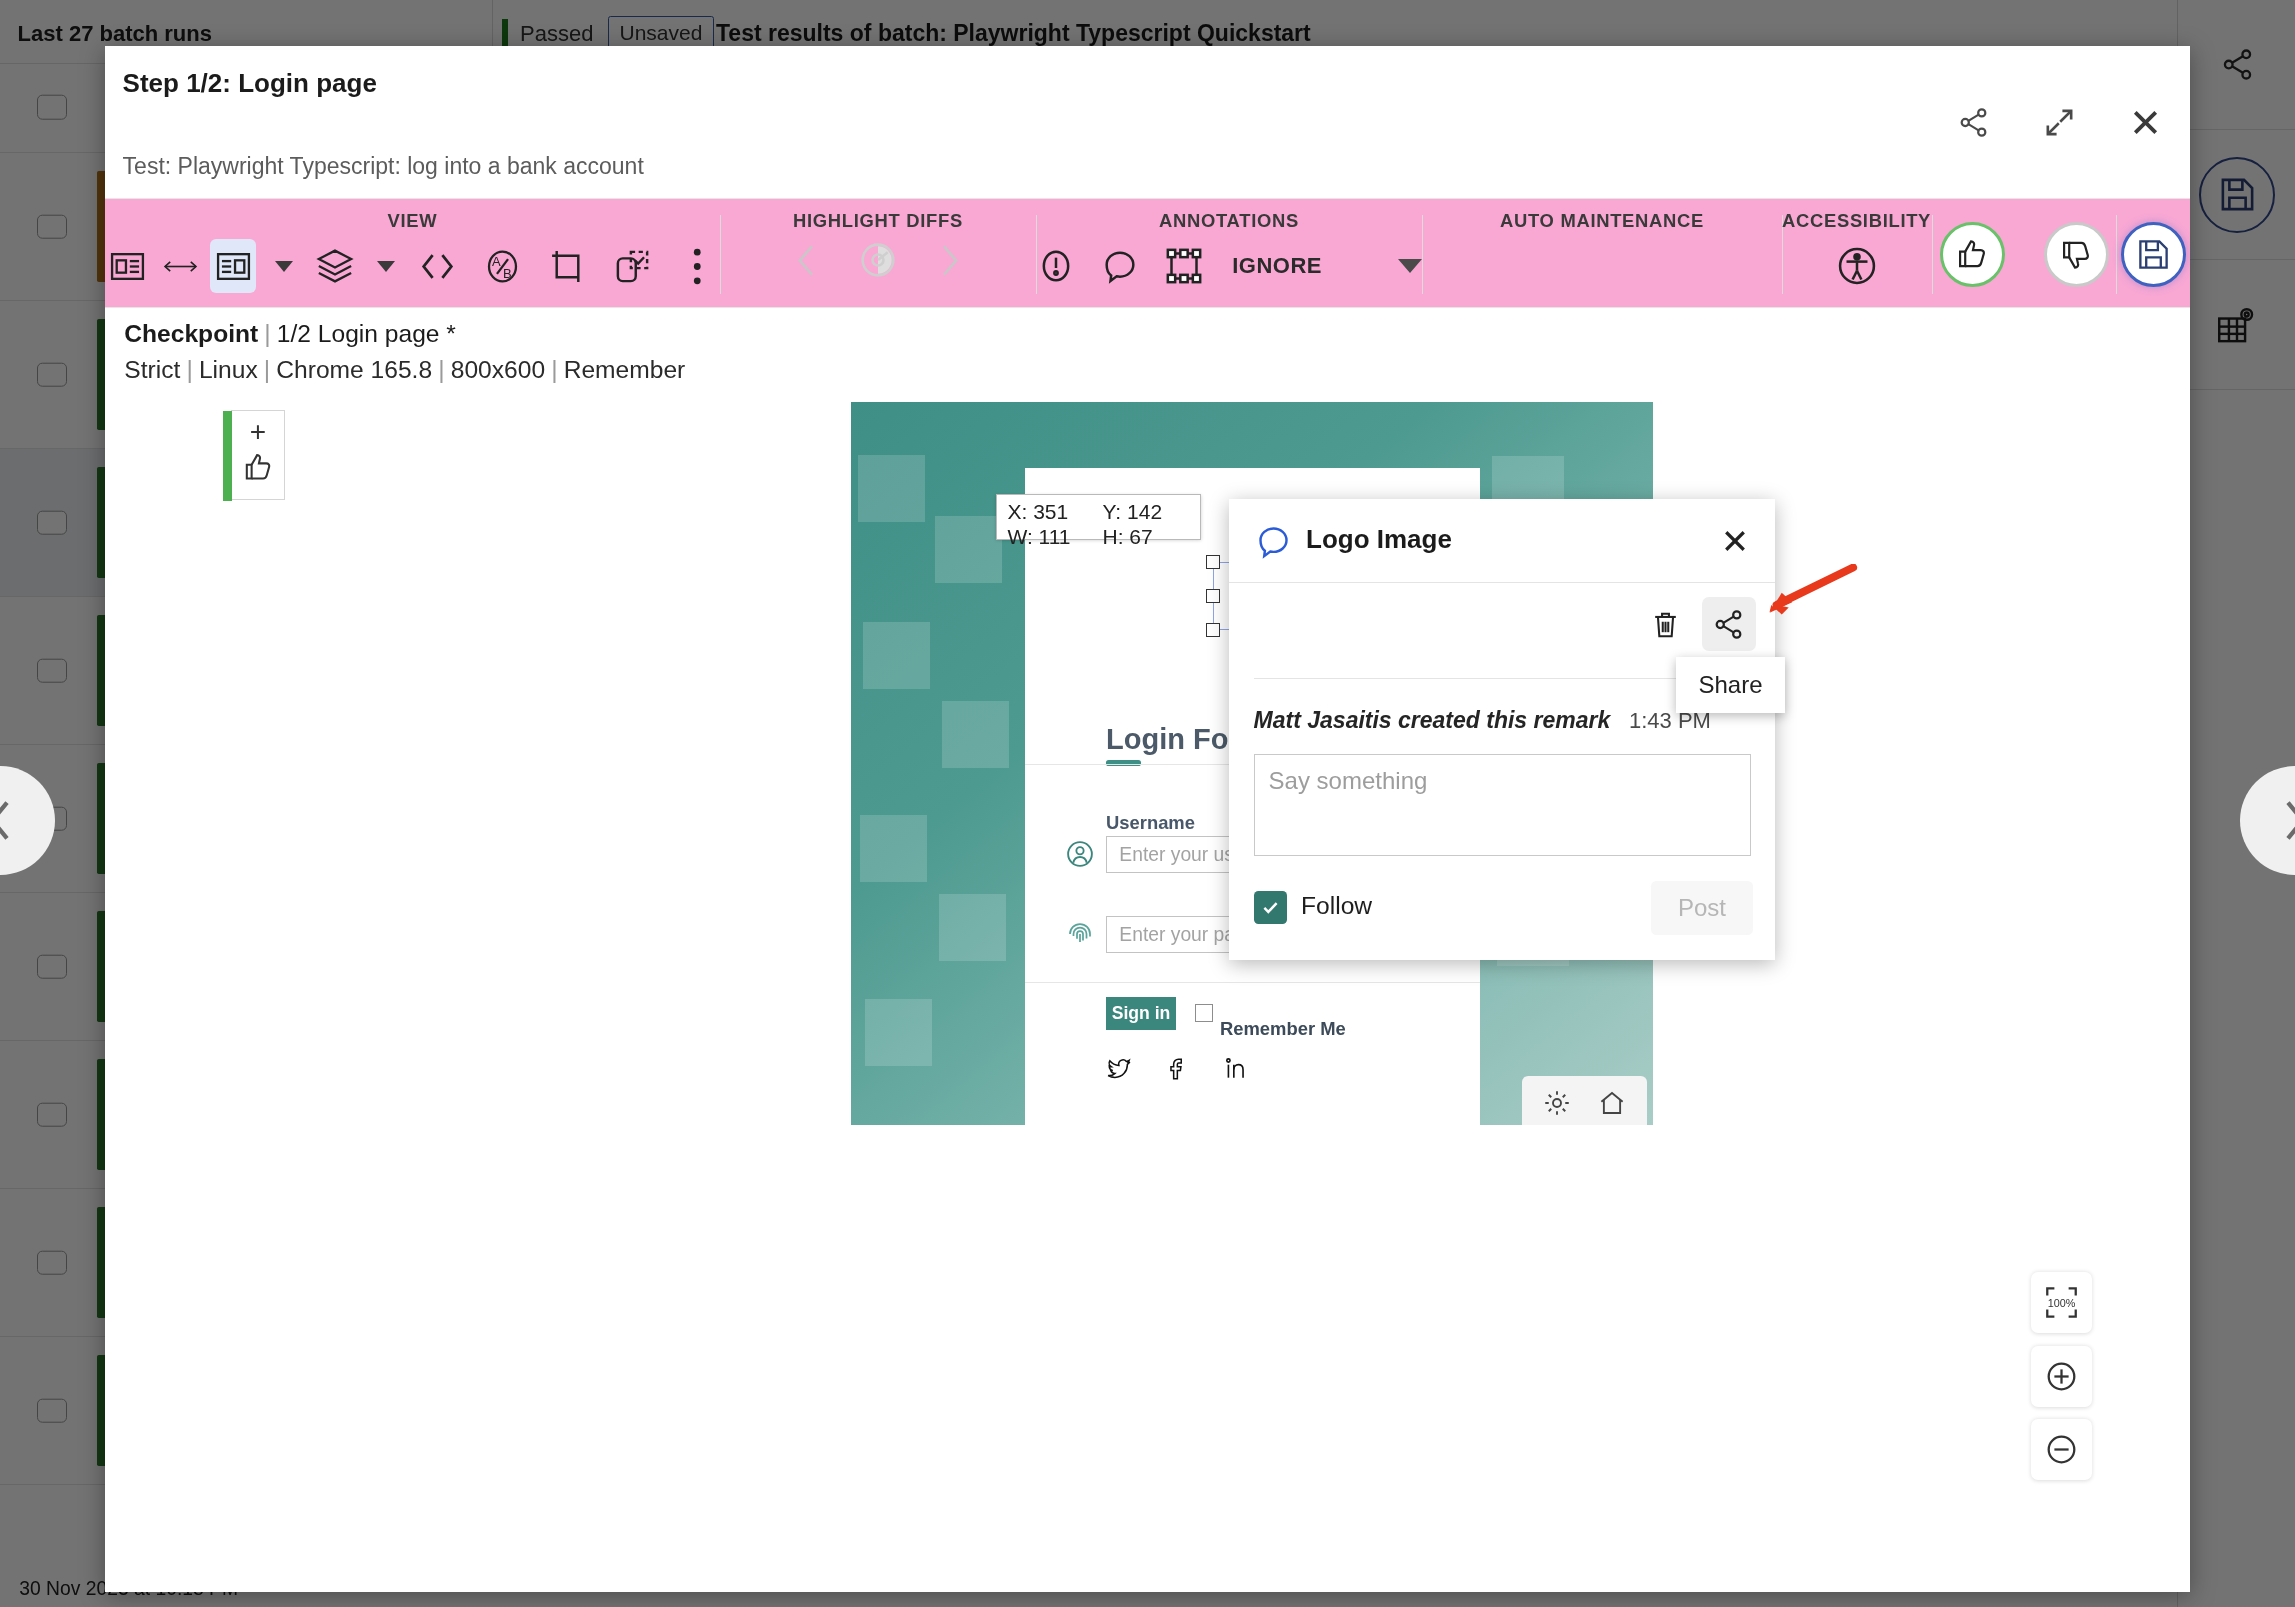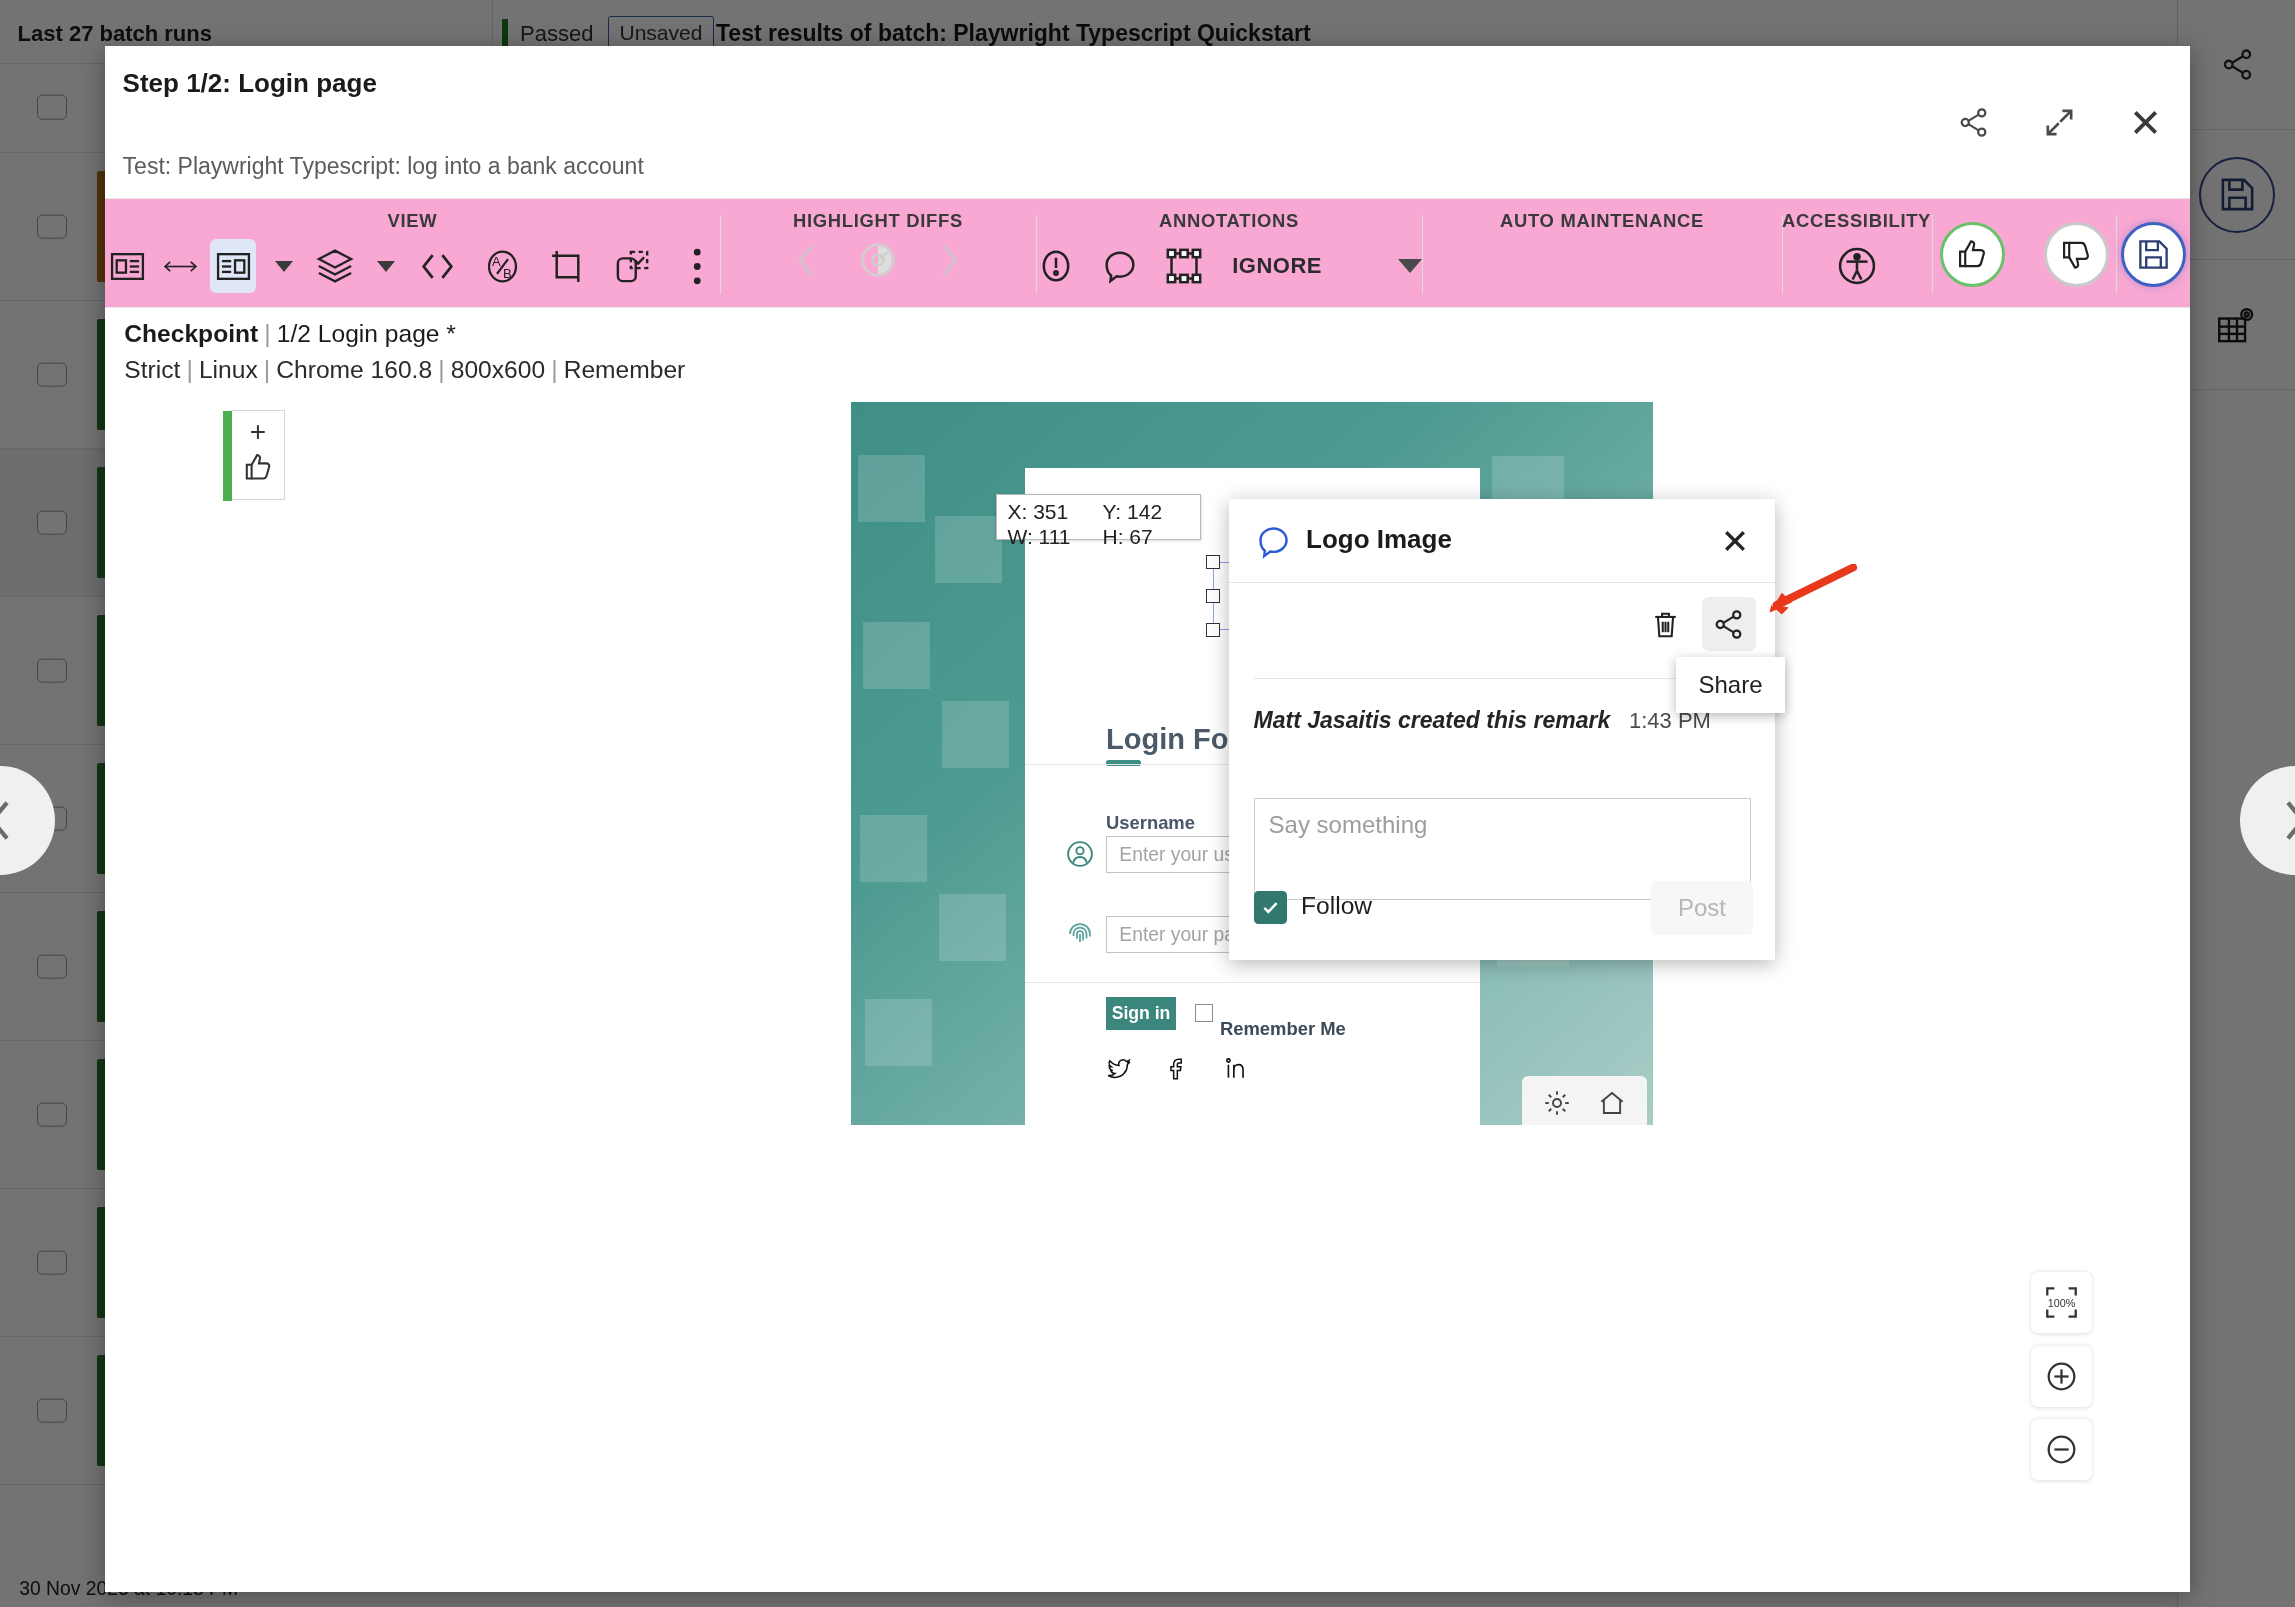--- a/index.html
+++ b/index.html
@@ -140,21 +140,21 @@
   .rk-title { position:absolute; left:77px; top:24.6px; font-size:26px; font-weight:bold; color:#1b1b1b; }
   .rk-close { position:absolute; right:22px; top:23px; width:37px; height:37px;
      display:flex; align-items:center; justify-content:center; cursor:pointer; }
   .rk-actions { position:absolute; right:19.3px; top:98px; display:flex; gap:8.8px; align-items:center; }
   .rk-act { width:54px; height:54px; border-radius:7px; display:flex; align-items:center; justify-content:center; cursor:pointer; }
   .rk-act.hl { background:#eeeeee; }
   .rk-hr { position:absolute; left:24.6px; right:24.6px; top:179px; height:0.9px; background:#e4e4e4; }
   .rk-meta { position:absolute; left:24.6px; top:208px; font-size:23px; font-style:italic; font-weight:bold; color:#252525; }
   .rk-time { position:absolute; left:0; top:208px; font-size:22px; color:#4a4a4a; font-style:normal; font-weight:normal; }
   .rk-box { position:absolute; left:24.6px; top:255px; width:497px; height:102px;
-     border:0.9px solid #c9c9c9; background:#fff; padding:12.3px 14px; font-size:24px; color:#9d9d9d; cursor:text;margin-top:44px; }
+     border:0.9px solid #c9c9c9; background:#fff; padding:12.3px 14px; font-size:24px; color:#9d9d9d; cursor:text; }
   .rk-cb { position:absolute; left:24.6px; top:392px; width:33px; height:33px; border-radius:4.4px; background:#33786e;
      display:flex; align-items:center; justify-content:center; cursor:pointer; }
   .rk-follow { position:absolute; left:72px; top:393px; font-size:24.6px; color:#1e1e1e; }
   .rk-post { position:absolute; right:22px; top:382px; width:102px; height:54px; background:#f7f7f7;
      border-radius:5.3px; display:flex; align-items:center; justify-content:center;
      font-size:24px; color:#b6b6b6; cursor:pointer; }
 
   .share-tip { position:absolute; left:1676px; top:657px; width:109px; height:56px; background:#fff;
      box-shadow:0 2.6px 10.5px rgba(0,0,0,.28); display:flex; align-items:center; justify-content:center;
      font-size:24px; color:#222; }
@@ -544,21 +544,21 @@
       </div>
     </div>
   </div>
 
 
   <div class="m-info">
     <div class="line1">
       <b>Checkpoint</b><span class="sep">|</span><span>1/2 Login page *</span>
     </div>
     <div class="line2">
-      <span>Strict</span><span class="sep">|</span><span>Linux</span><span class="sep">|</span><span>Chrome 160.8</span><span class="sep">|</span><span>800x600</span><span class="sep">|</span><span>Remember</span>
+      <span>Strict</span><span class="sep">|</span><span>Linux</span><span class="sep">|</span><span>Chrome 165.8</span><span class="sep">|</span><span>800x600</span><span class="sep">|</span><span>Remember</span>
     </div>
   </div>
 
   <div class="thumb-widget">
     <div class="gbar"></div>
     <div class="plus">+</div>
     <div class="tu">
       <svg width="33" height="33" viewBox="0 0 24 24" fill="none" stroke="#333" stroke-width="1.5">
         <path d="M7 10v10H3.5V10z"></path>
           <path d="M7 10l4-7c1.6 0 2.4 1.2 2 2.8L12.3 9h5.4c1.5 0 2.4 1.2 2 2.6l-1.7 6c-.3 1.1-1.2 2.4-2.6 2.4H7"></path>

